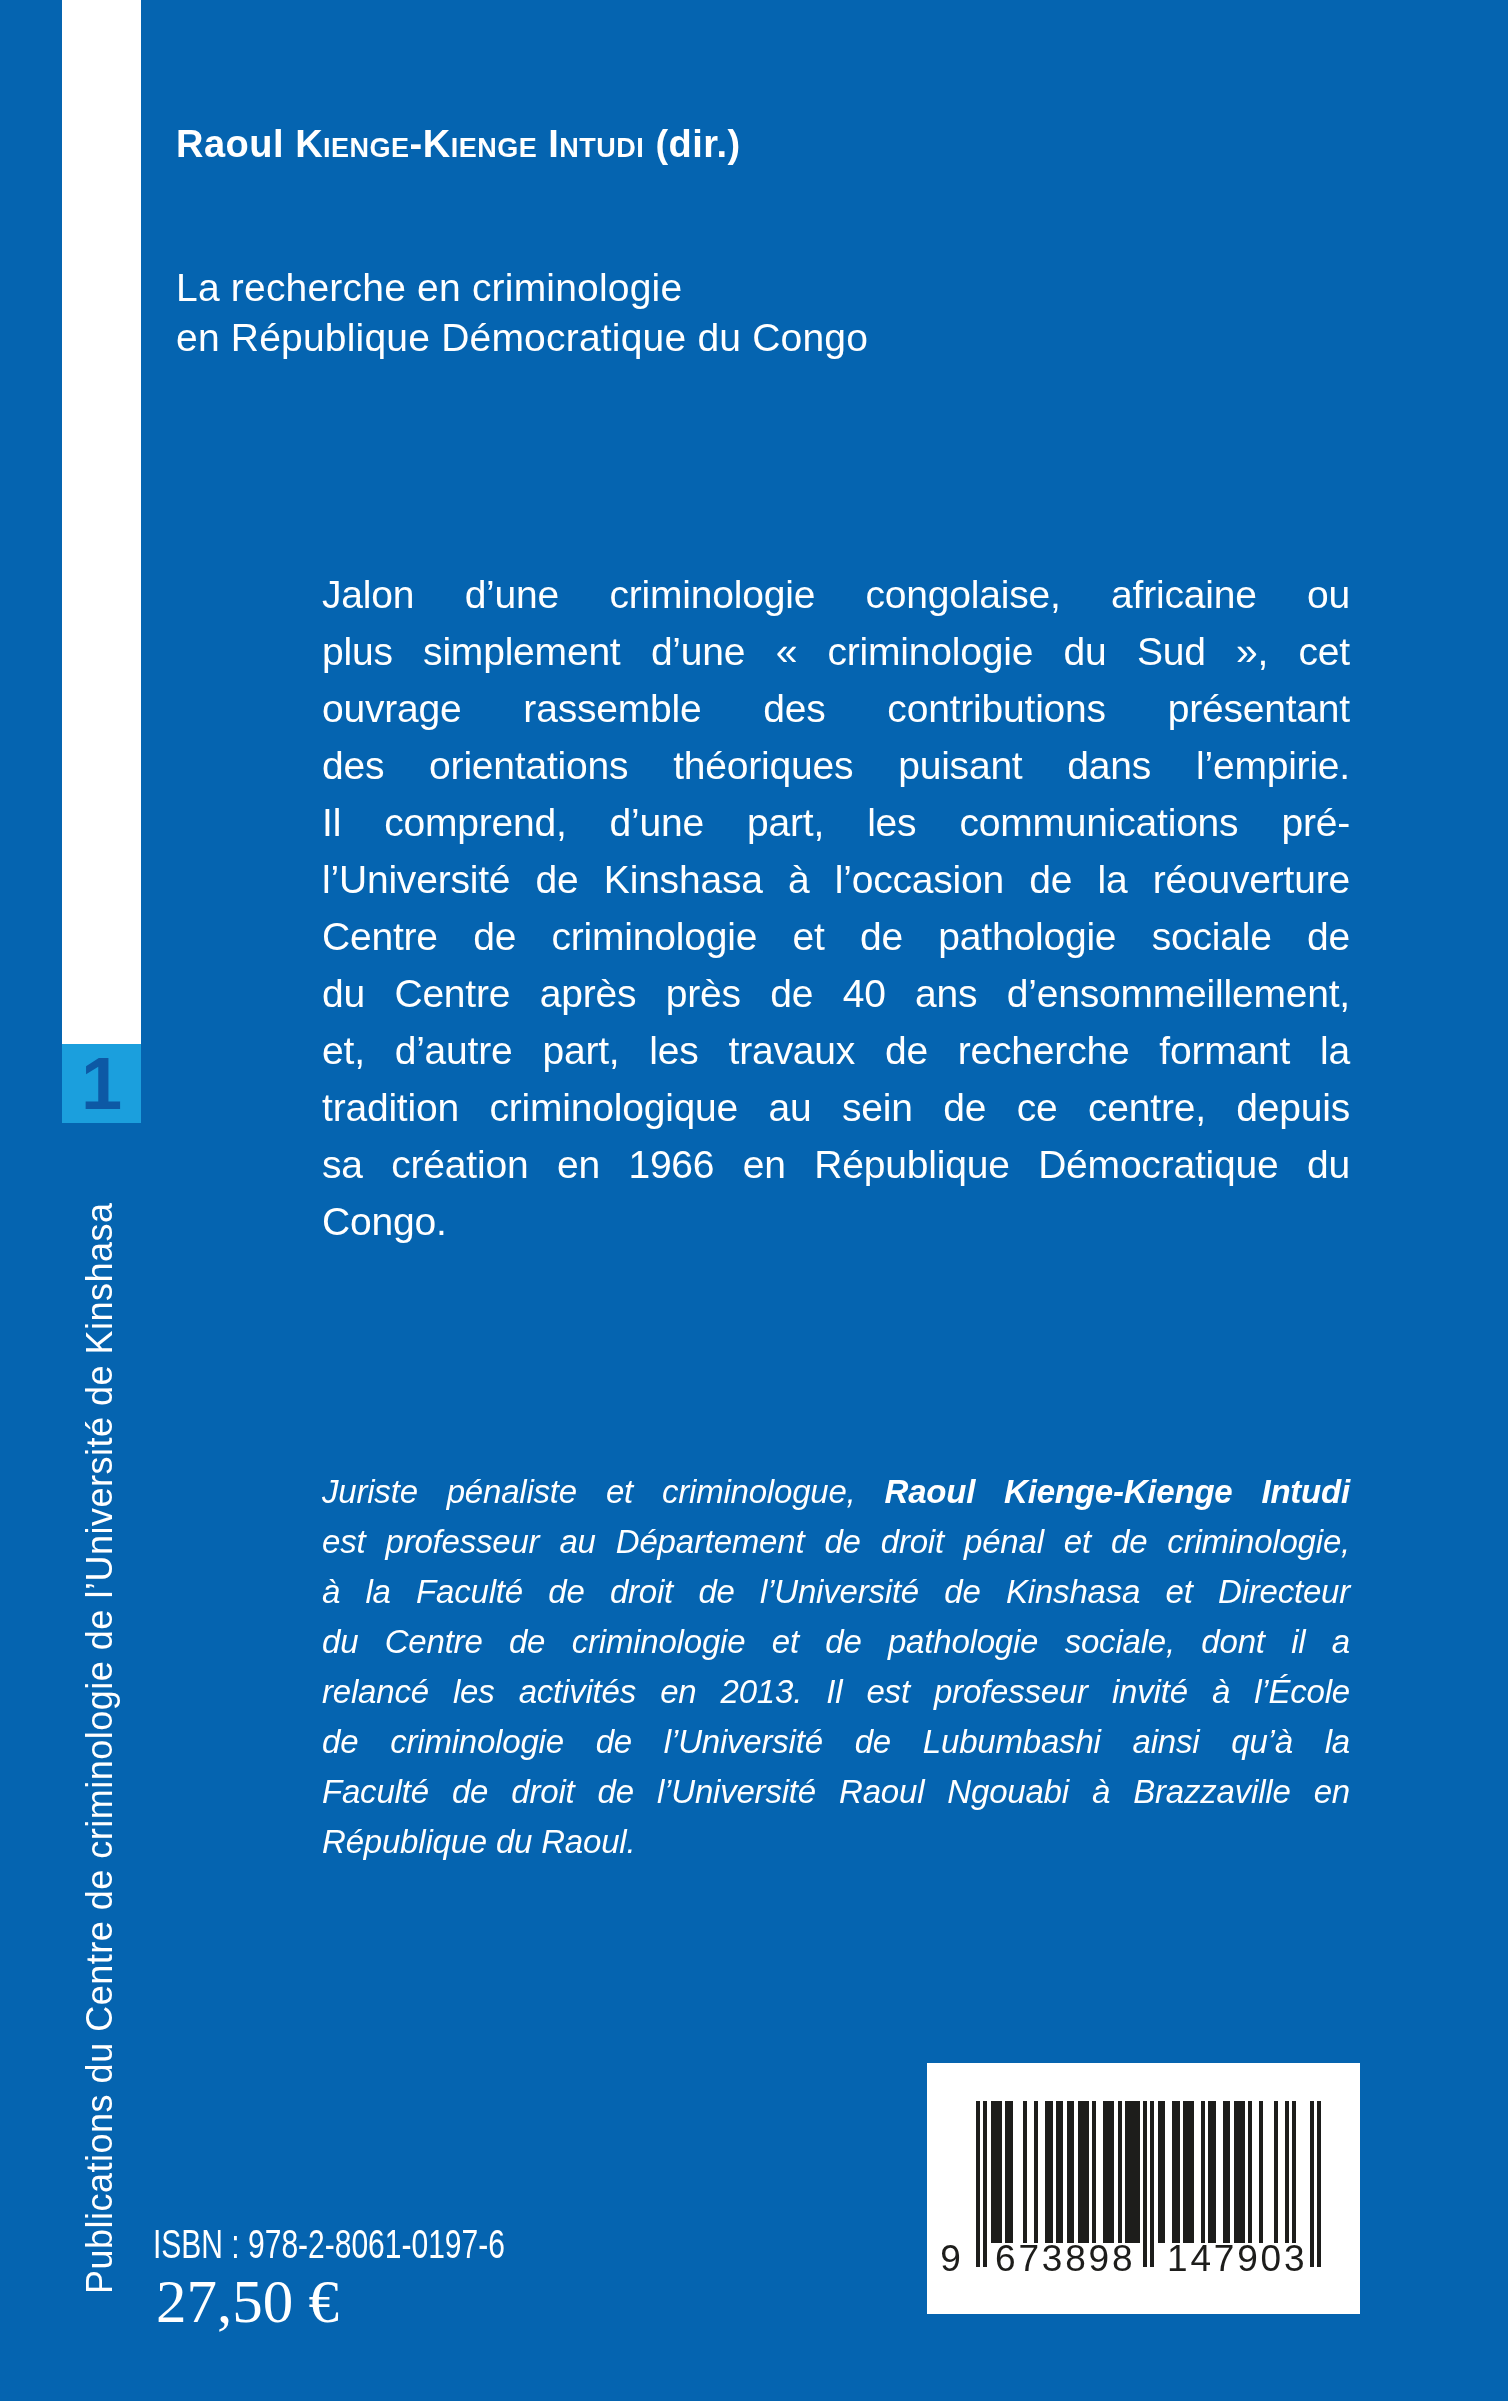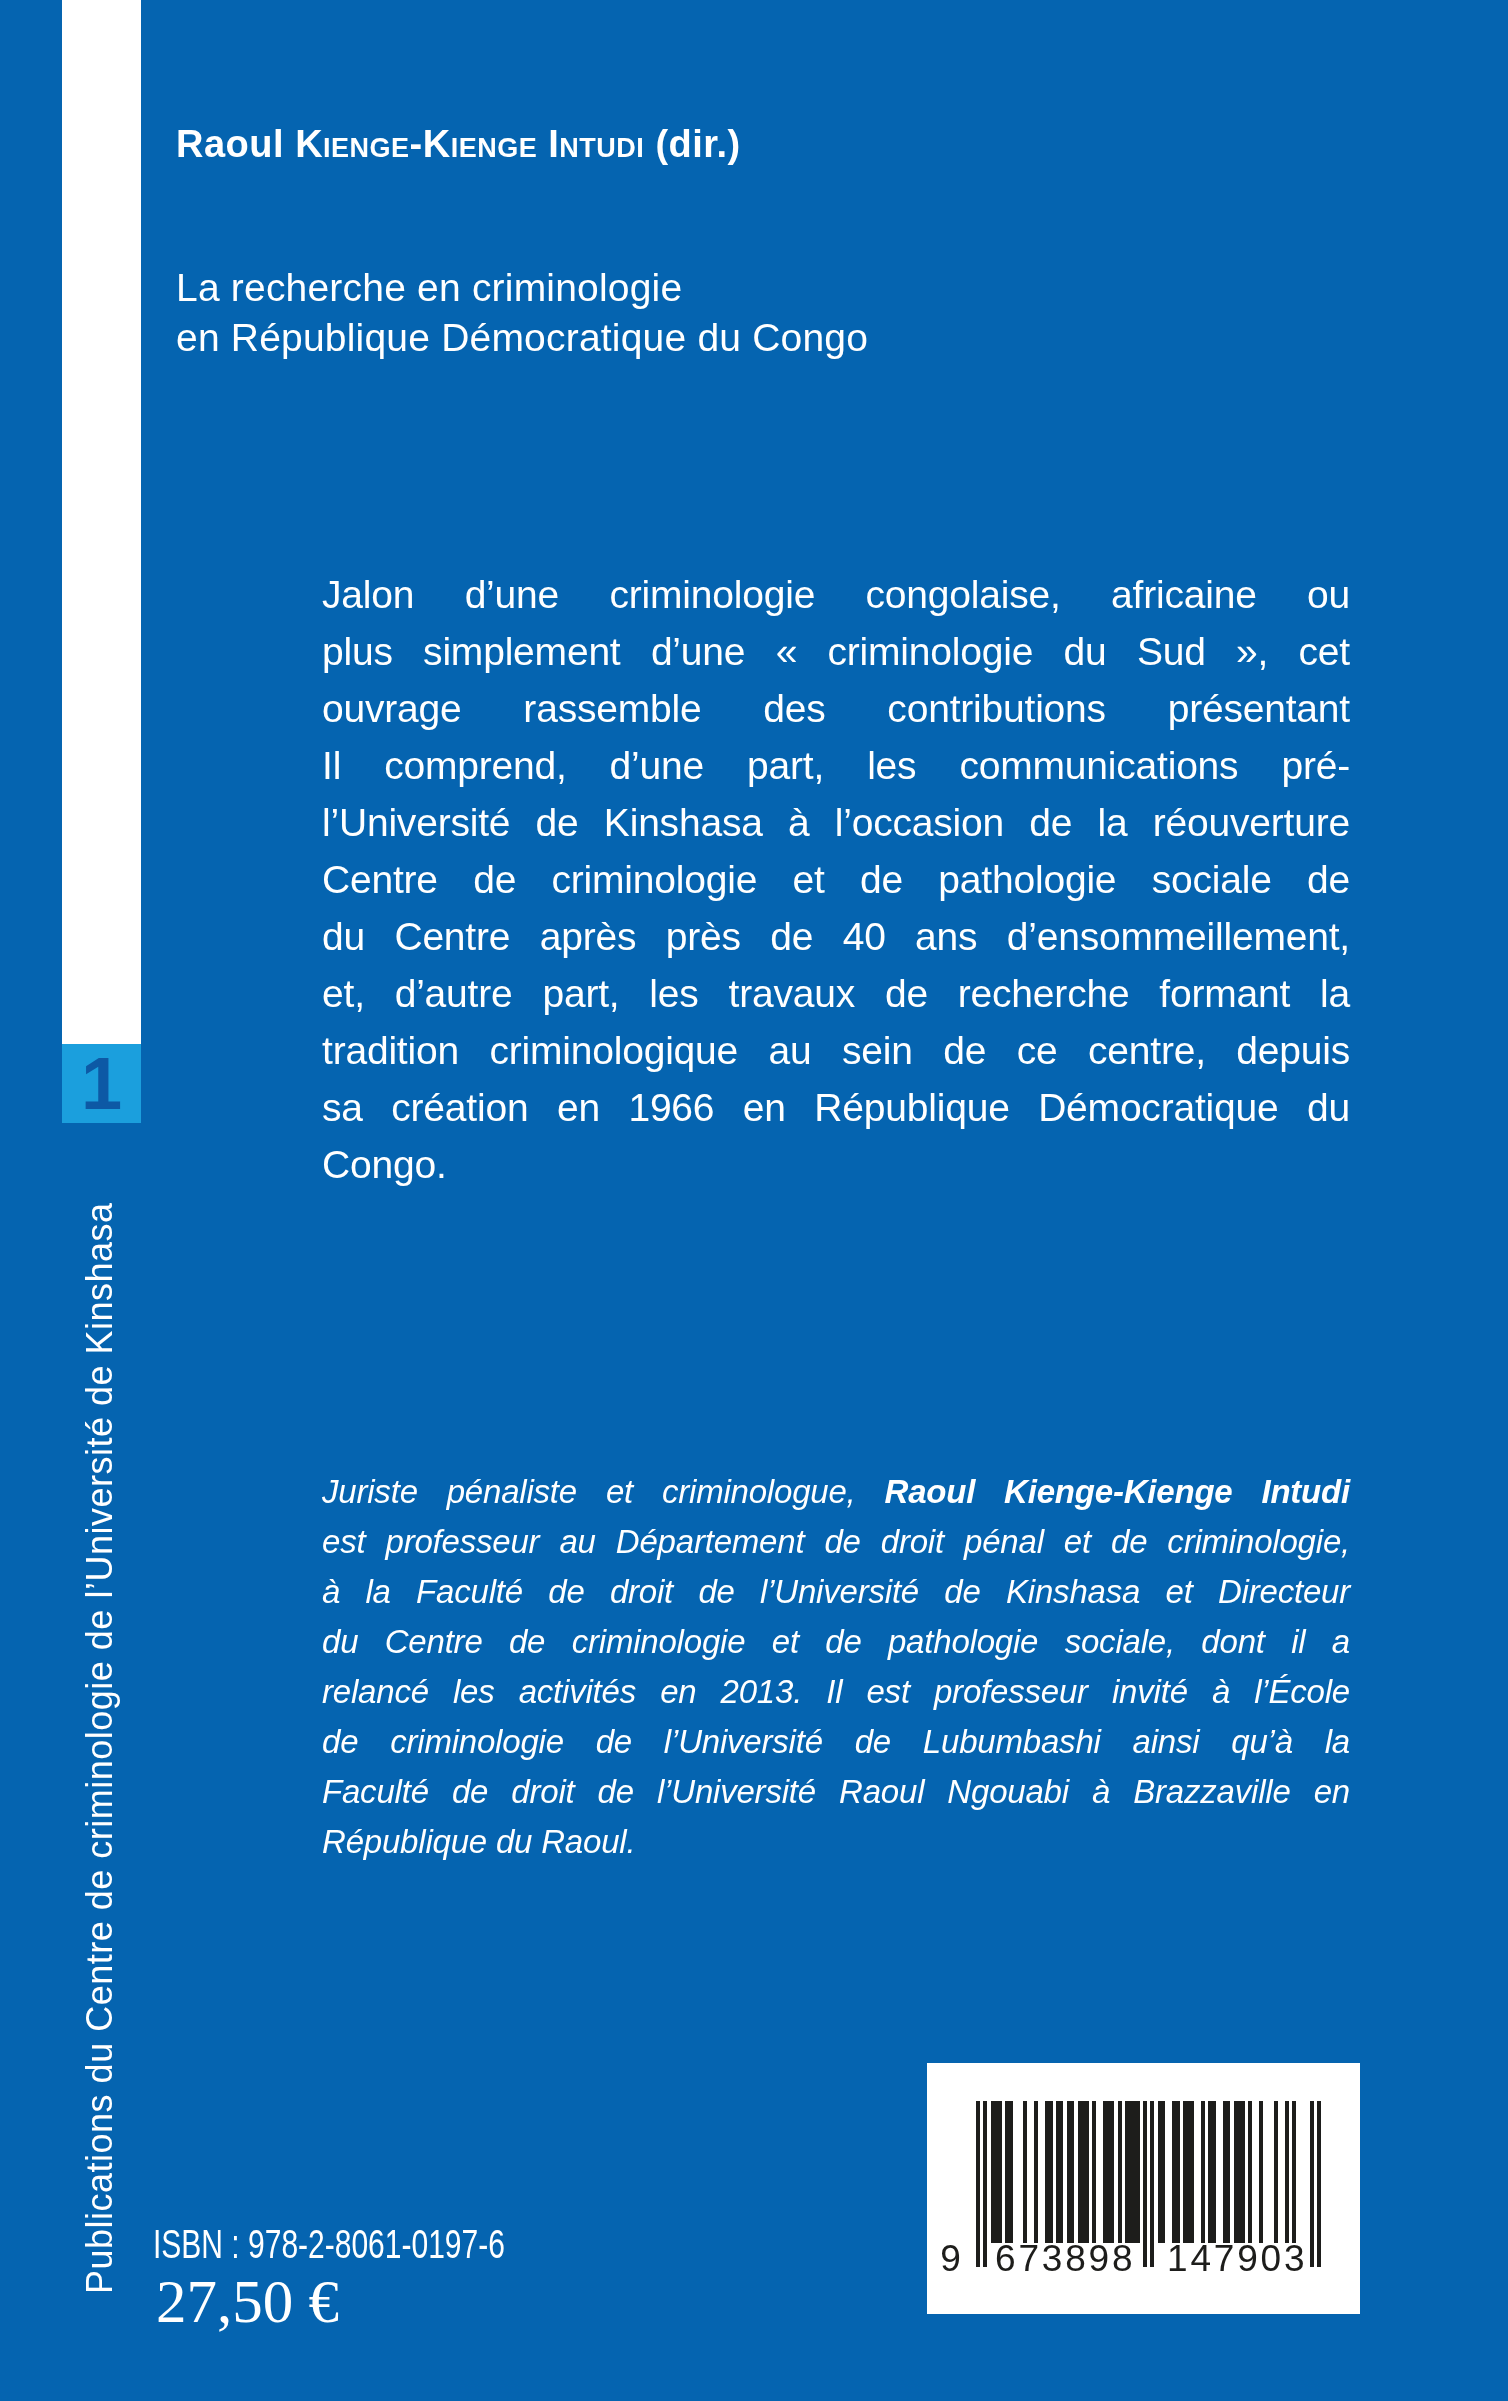--- a/index.html
+++ b/index.html
@@ -65,20 +65,21 @@
 
   <div class="title">
     <div>La recherche en criminologie</div>
     <div>en République Démocratique du Congo</div>
   </div>
 
   <div class="blurb">
       <div class="jline">Jalon d’une criminologie congolaise, africaine ou</div>
       <div class="jline">plus simplement d’une « criminologie du Sud », cet</div>
       <div class="jline">ouvrage rassemble des contributions présentant</div>
+      <div class="jline">des orientations théoriques puisant dans l’empirie.</div>
       <div class="jline">Il comprend, d’une part, les communications pré-</div>
       <div class="jline">l’Université de Kinshasa à l’occasion de la réouverture</div>
       <div class="jline">Centre de criminologie et de pathologie sociale de</div>
       <div class="jline">du Centre après près de 40 ans d’ensommeillement,</div>
       <div class="jline">et, d’autre part, les travaux de recherche formant la</div>
       <div class="jline">tradition criminologique au sein de ce centre, depuis</div>
       <div class="jline">sa création en 1966 en République Démocratique du</div>
       <div class="jline last">Congo.</div>
     </div>
 

